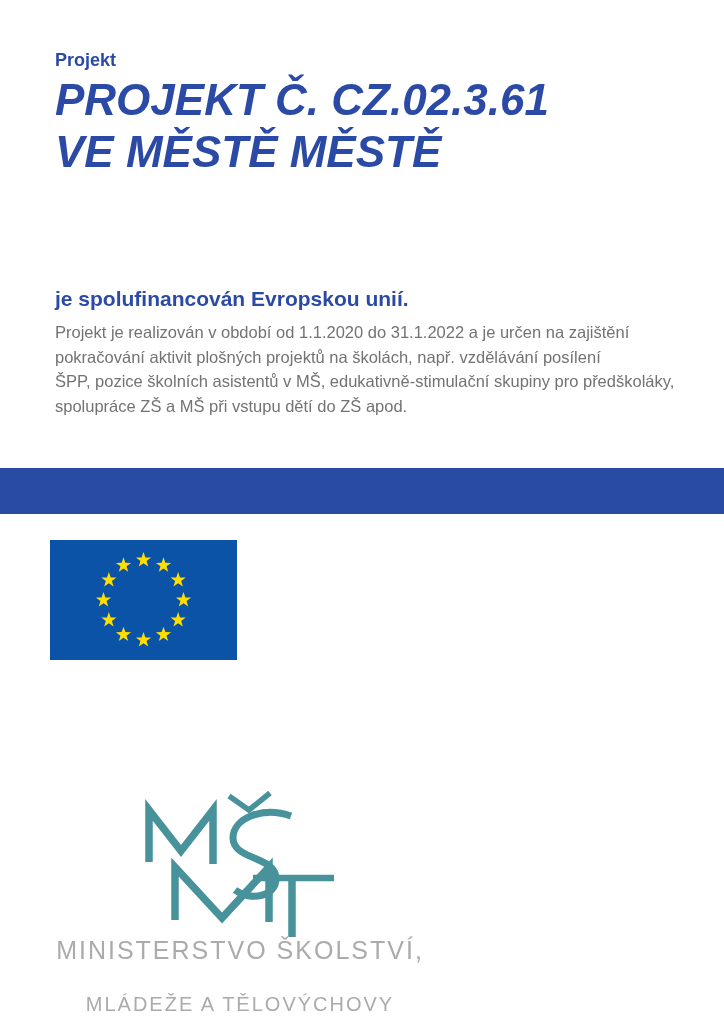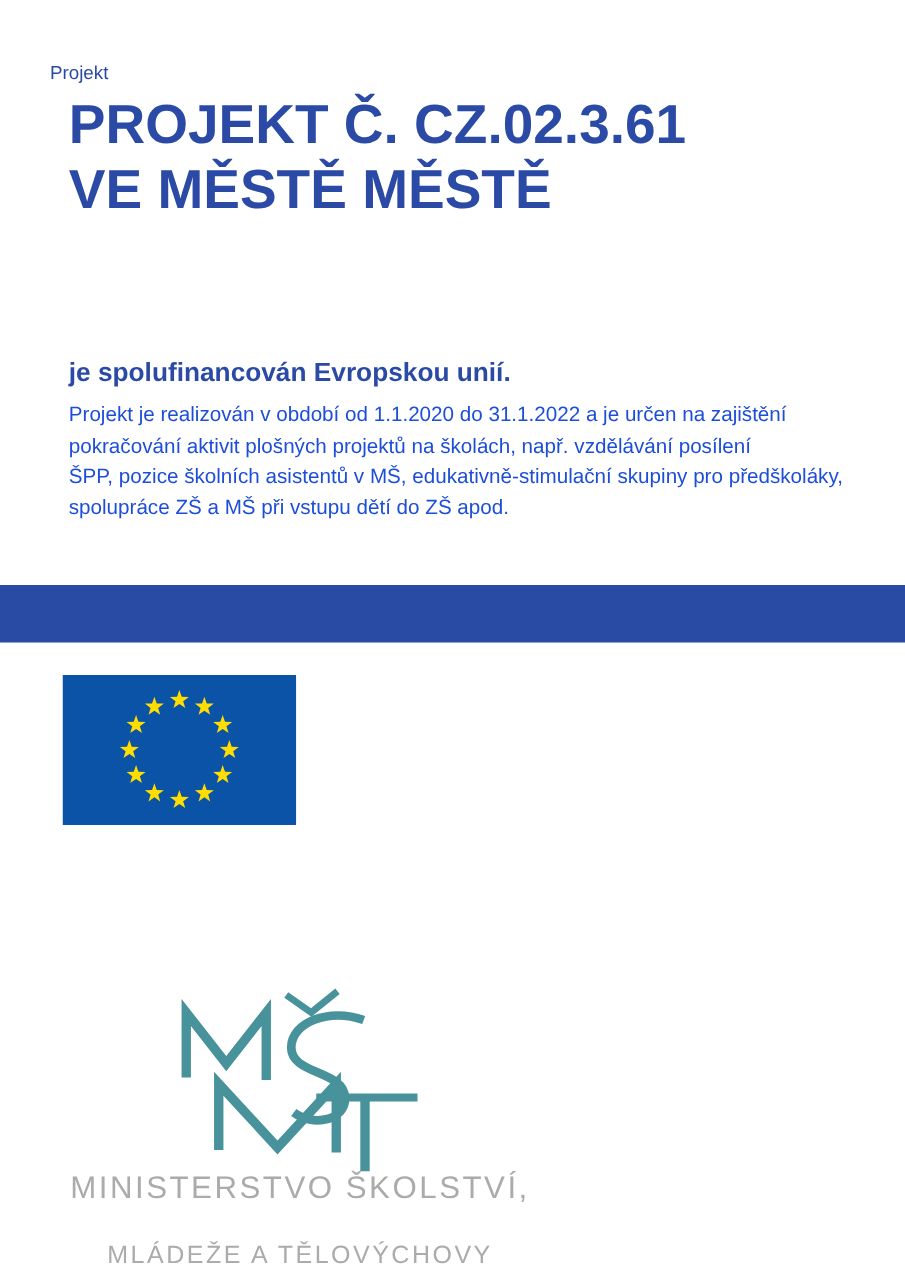--- a/index.html
+++ b/index.html
@@ -4,37 +4,37 @@
 <style>
   html,body{margin:0;padding:0;background:#ffffff;}
   .page{
     position:relative;
     width:724px;height:1024px;
     background:#fff;
     overflow:hidden;
     font-family:"Liberation Sans","DejaVu Sans",sans-serif;
   }
   .kicker{
-    position:absolute;left:40px;top:50px;
-    font-size:15px;color:var(--accent-blue);
+    position:absolute;left:55px;top:50px;
+    font-size:18px;color:var(--accent-blue);font-weight:bold;
   }
   .title{
     position:absolute;left:55px;top:74px;
     font-size:44px;line-height:52px;font-weight:bold;
     color:var(--accent-blue);letter-spacing:0px;
   }
-  .title div{white-space:nowrap;}
+  .title div{white-space:nowrap;font-style:italic;}
   .subtitle{
     position:absolute;left:55px;top:286px;
     font-size:21px;line-height:26px;font-weight:bold;
     color:var(--accent-blue);
   }
   .description{
     position:absolute;left:55px;top:320px;
-    font-size:16.5px;line-height:24.5px;color:#1d4ed8;
+    font-size:16.5px;line-height:24.5px;color:#737373;
   }
   .description div{white-space:nowrap;}
   .band{
     position:absolute;left:0;top:468px;
     width:724px;height:46px;
     background:var(--band-blue);
   }
   .flag{
     position:absolute;left:50px;top:540px;
     width:187px;height:120px;display:block;

